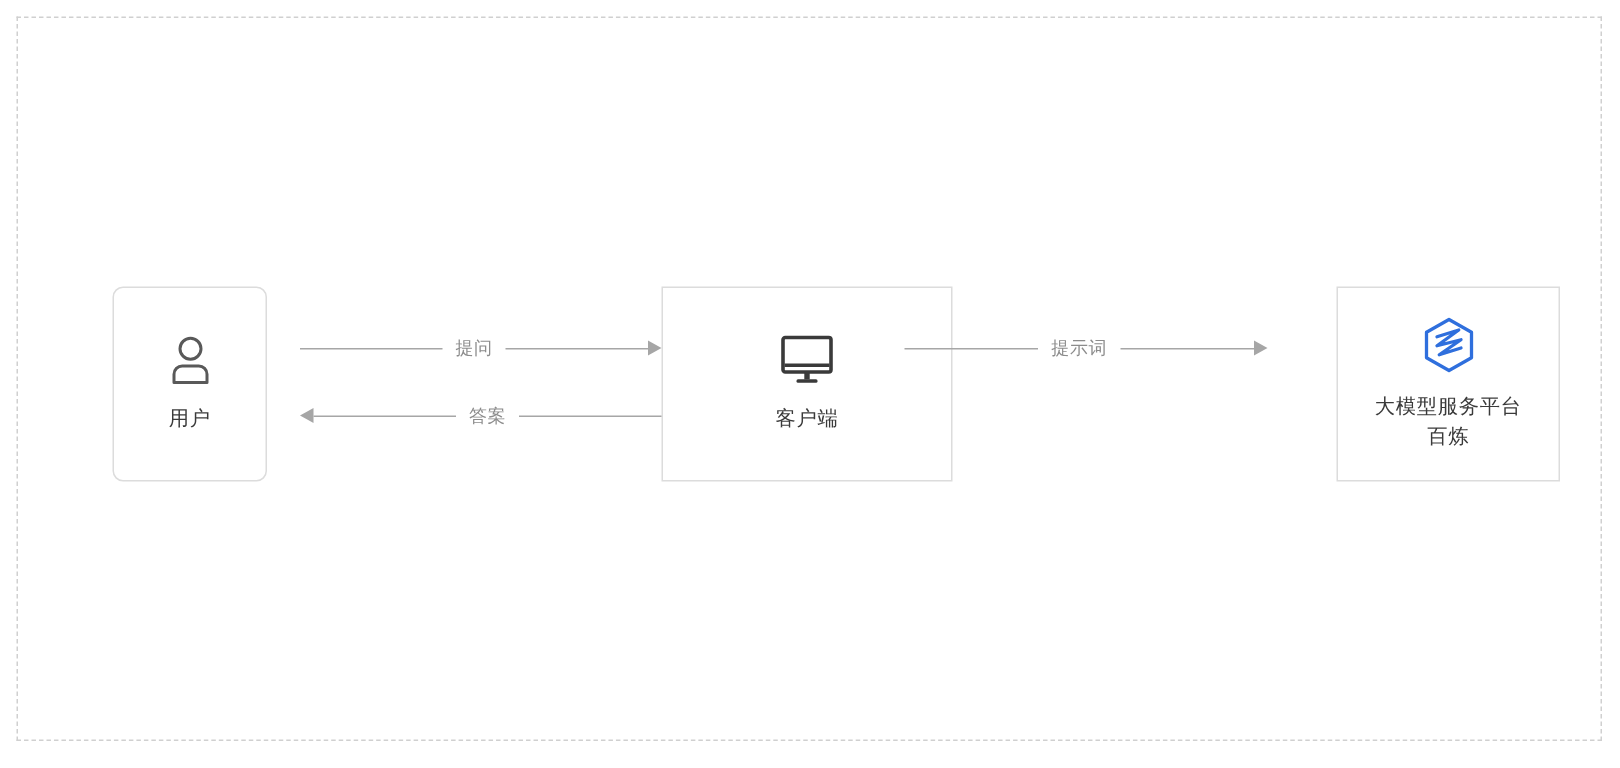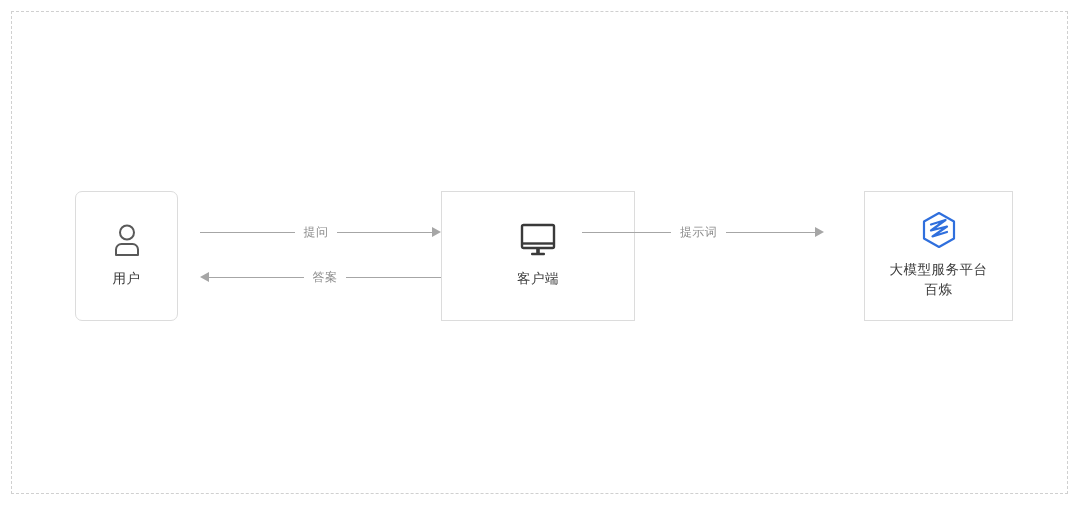--- a/index.html
+++ b/index.html
@@ -35,21 +35,21 @@
     background: #ffffff;
     border: 1px solid #dcdcdc;
     box-sizing: border-box;
     display: flex;
     flex-direction: column;
     align-items: center;
     justify-content: center;
   }
   #node-user   { left: 75px;  top: 191px; width: 103px; height: 130px; border-radius: 7px; }
   #node-client { left: 441px; top: 191px; width: 194px; height: 130px; }
-  #node-bailian{ left: 864px; top: 191px; width: 149px; height: 130px; font-family: Liberation Mono, monospace; }
+  #node-bailian{ left: 891px; top: 191px; width: 149px; height: 130px; }
 
   .node-icon {
     display: flex;
     align-items: center;
     justify-content: center;
     margin-bottom: 12px;
     line-height: 0;
   }
   .node-label {
     font-size: 13.5px;
@@ -87,21 +87,21 @@
     height: 0;
     border-top: 5px solid transparent;
     border-bottom: 5px solid transparent;
   }
   .arrow-head.right { border-left: 9px solid #a6a6a6; }
   .arrow-head.left  { border-right: 9px solid #a6a6a6; }
 
   
   #edge-ask      { left: 200px; top: 221px; width: 241px; }
   #edge-answer   { left: 200px; top: 266px; width: 241px; }
-  #edge-prompt   { left: 582px; top: 221px; width: 242px; }
+  #edge-prompt   { left: 603px; top: 221px; width: 242px; }
   #edge-generate { left: 603px; top: 266px; width: 242px; }
 </style>
 </head>
 <body>
 
 <div id="canvas">
 
   <div id="outer-frame"></div>
 
   <div class="node" id="node-user">

